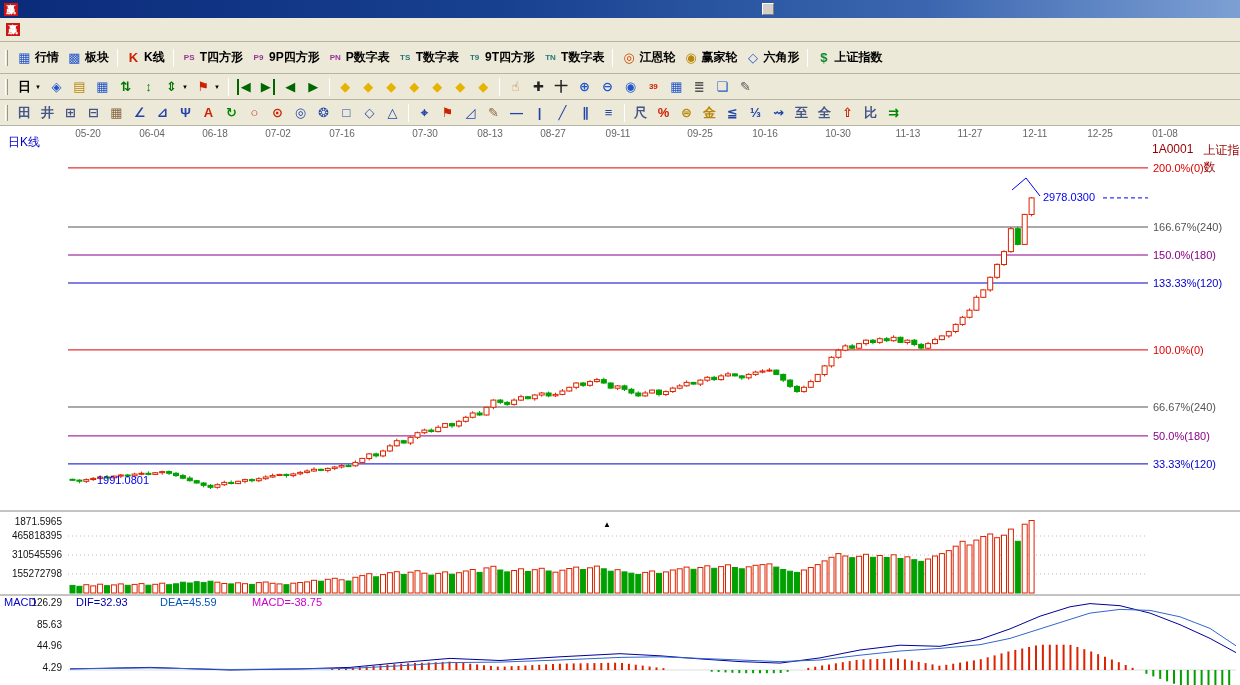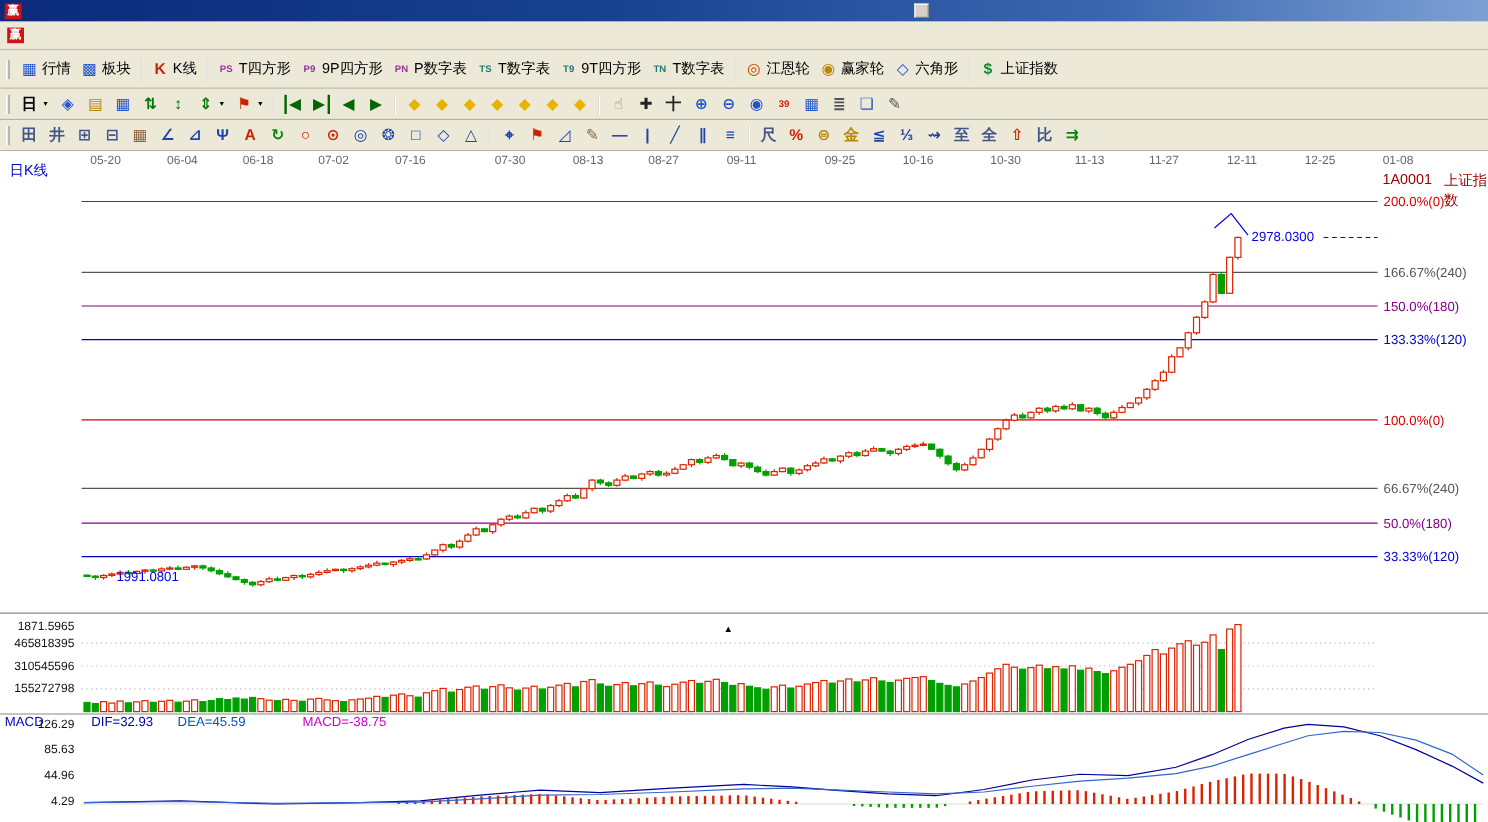--- a/index.html
+++ b/index.html
@@ -27,41 +27,41 @@
     display:flex; align-items:center; padding-left:4px; white-space:nowrap; }
   #toolbar1 { top:42px; height:32px; }
   #toolbar2 { top:74px; height:26px; }
   #toolbar3 { top:100px; height:26px; }
   .grip { width:3px; height:16px; border-left:1px solid #fff; border-right:1px solid #9a9687; margin:0 5px 0 1px; }
   .tool-btn { display:inline-flex; align-items:center; gap:3px; padding:2px 3px; margin:0 1px; cursor:default; }
   .glyph { display:inline-block; min-width:15px; text-align:center; font-size:13px; line-height:16px; font-weight:bold; }
   .glyph.caps { font-size:8px; letter-spacing:0; }
   .bar-left  { border-left:2px solid; padding-left:1px; }
   .bar-right { border-right:2px solid; padding-right:1px; }
-  .tb-label { font-size:12px; color:#000; font-weight:normal; }
+  .tb-label { font-size:12px; color:#000; font-weight:bold; }
   .caret { font-size:6px; color:#000; }
   .sep { width:1px; height:18px; background:#9a9687; border-right:1px solid #fff; margin:0 4px; flex:0 0 auto; }
 
   
   .chart-region { position:absolute; top:126px; left:0; width:1240px; height:559px; background:#fff; }
   #chart-svg { position:absolute; top:0; left:0; }
   #chart-svg text { font-family:"Liberation Sans","DejaVu Sans",sans-serif; }
   .t-date { font-size:10px; fill:#666; }
   .t-gann { font-size:11px; }
   .t-axis { font-size:10px; fill:#111; }
   .t-price { font-size:11px; }
 
   .ov { position:absolute; font-size:12px; }
   .period-label { top:8px; left:8px; color:#0000cc; }
   .symbol-box { top:16px; left:1152px; color:#990000; display:flex; gap:10px; }
   .macd-header { position:absolute; top:470px; left:0; width:100%; height:13px; font-size:11px; }
   .macd-header span { position:absolute; top:0; }
   .mh-name { left:4px;  color:#0000cc; }
   .mh-dif  { left:76px; color:#0000aa; }
-  .mh-dea  { left:148px; color:#0055bb; }
+  .mh-dea  { left:160px; color:#0055bb; }
   .mh-macd { left:252px; color:#cc00cc; }
 </style>
 </head>
 <body>
 
 <div class="title-bar">
   <span class="app-logo">赢</span>
 </div>
 <span class="title-artifact"></span>
 

